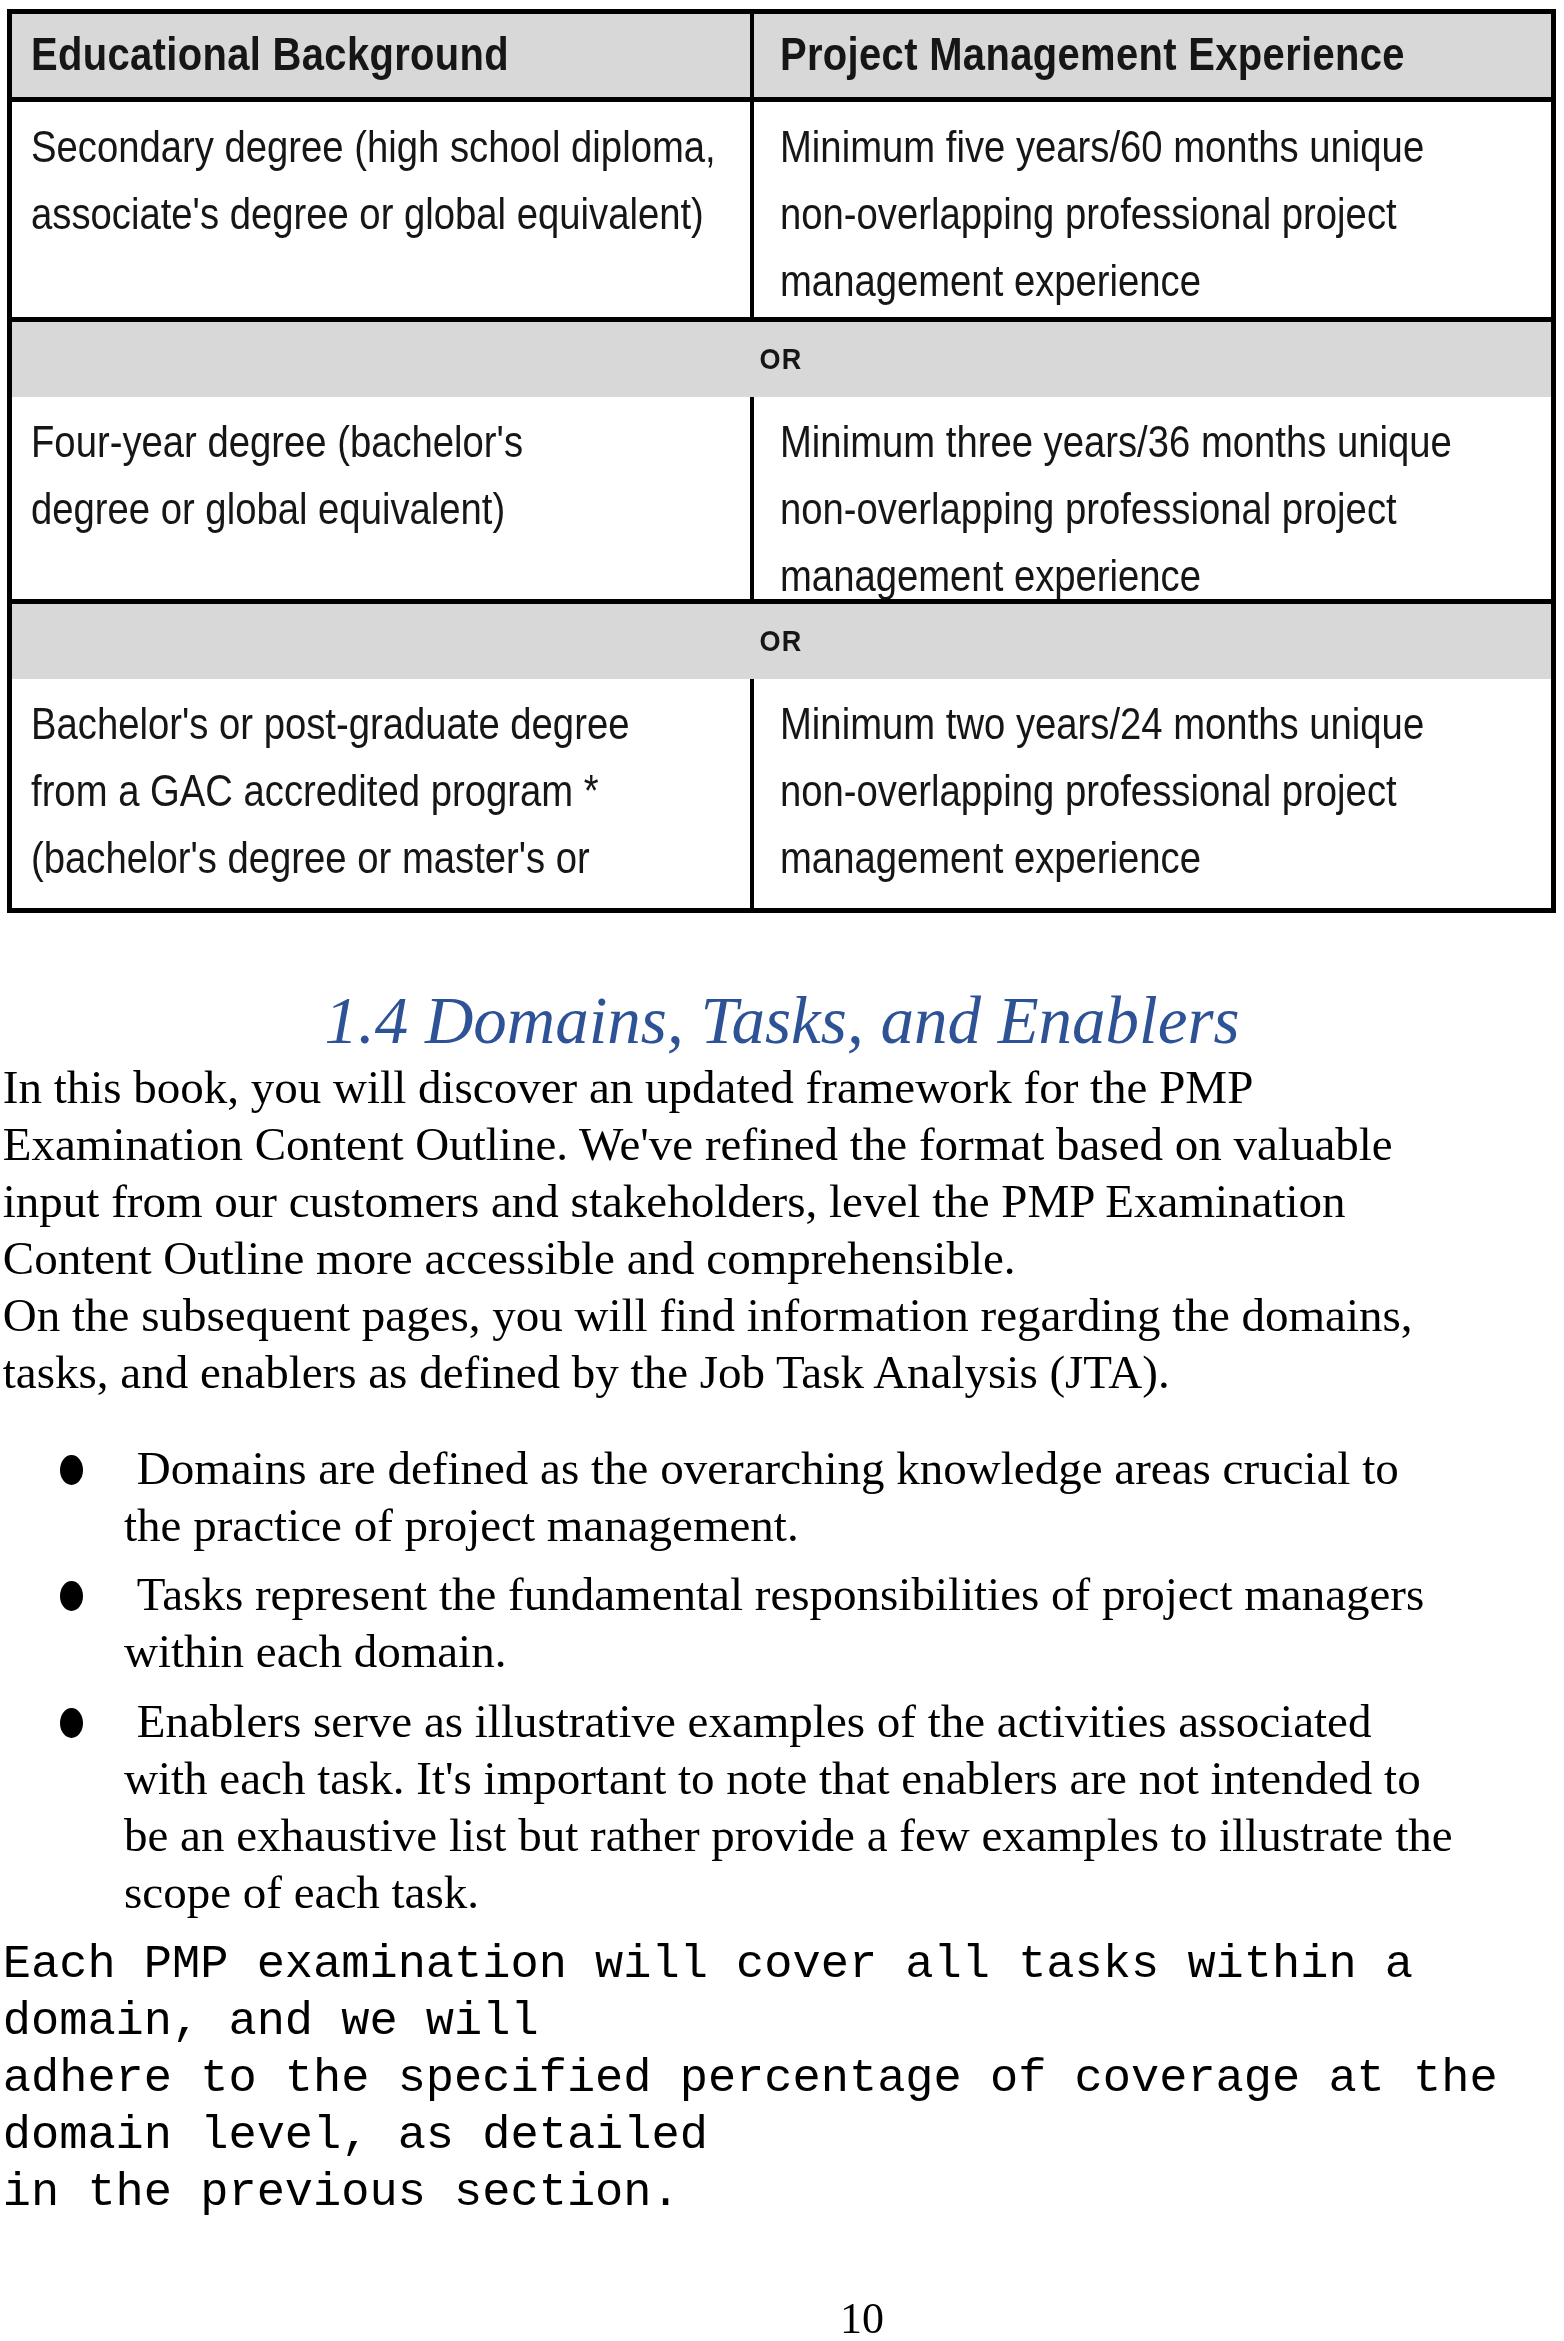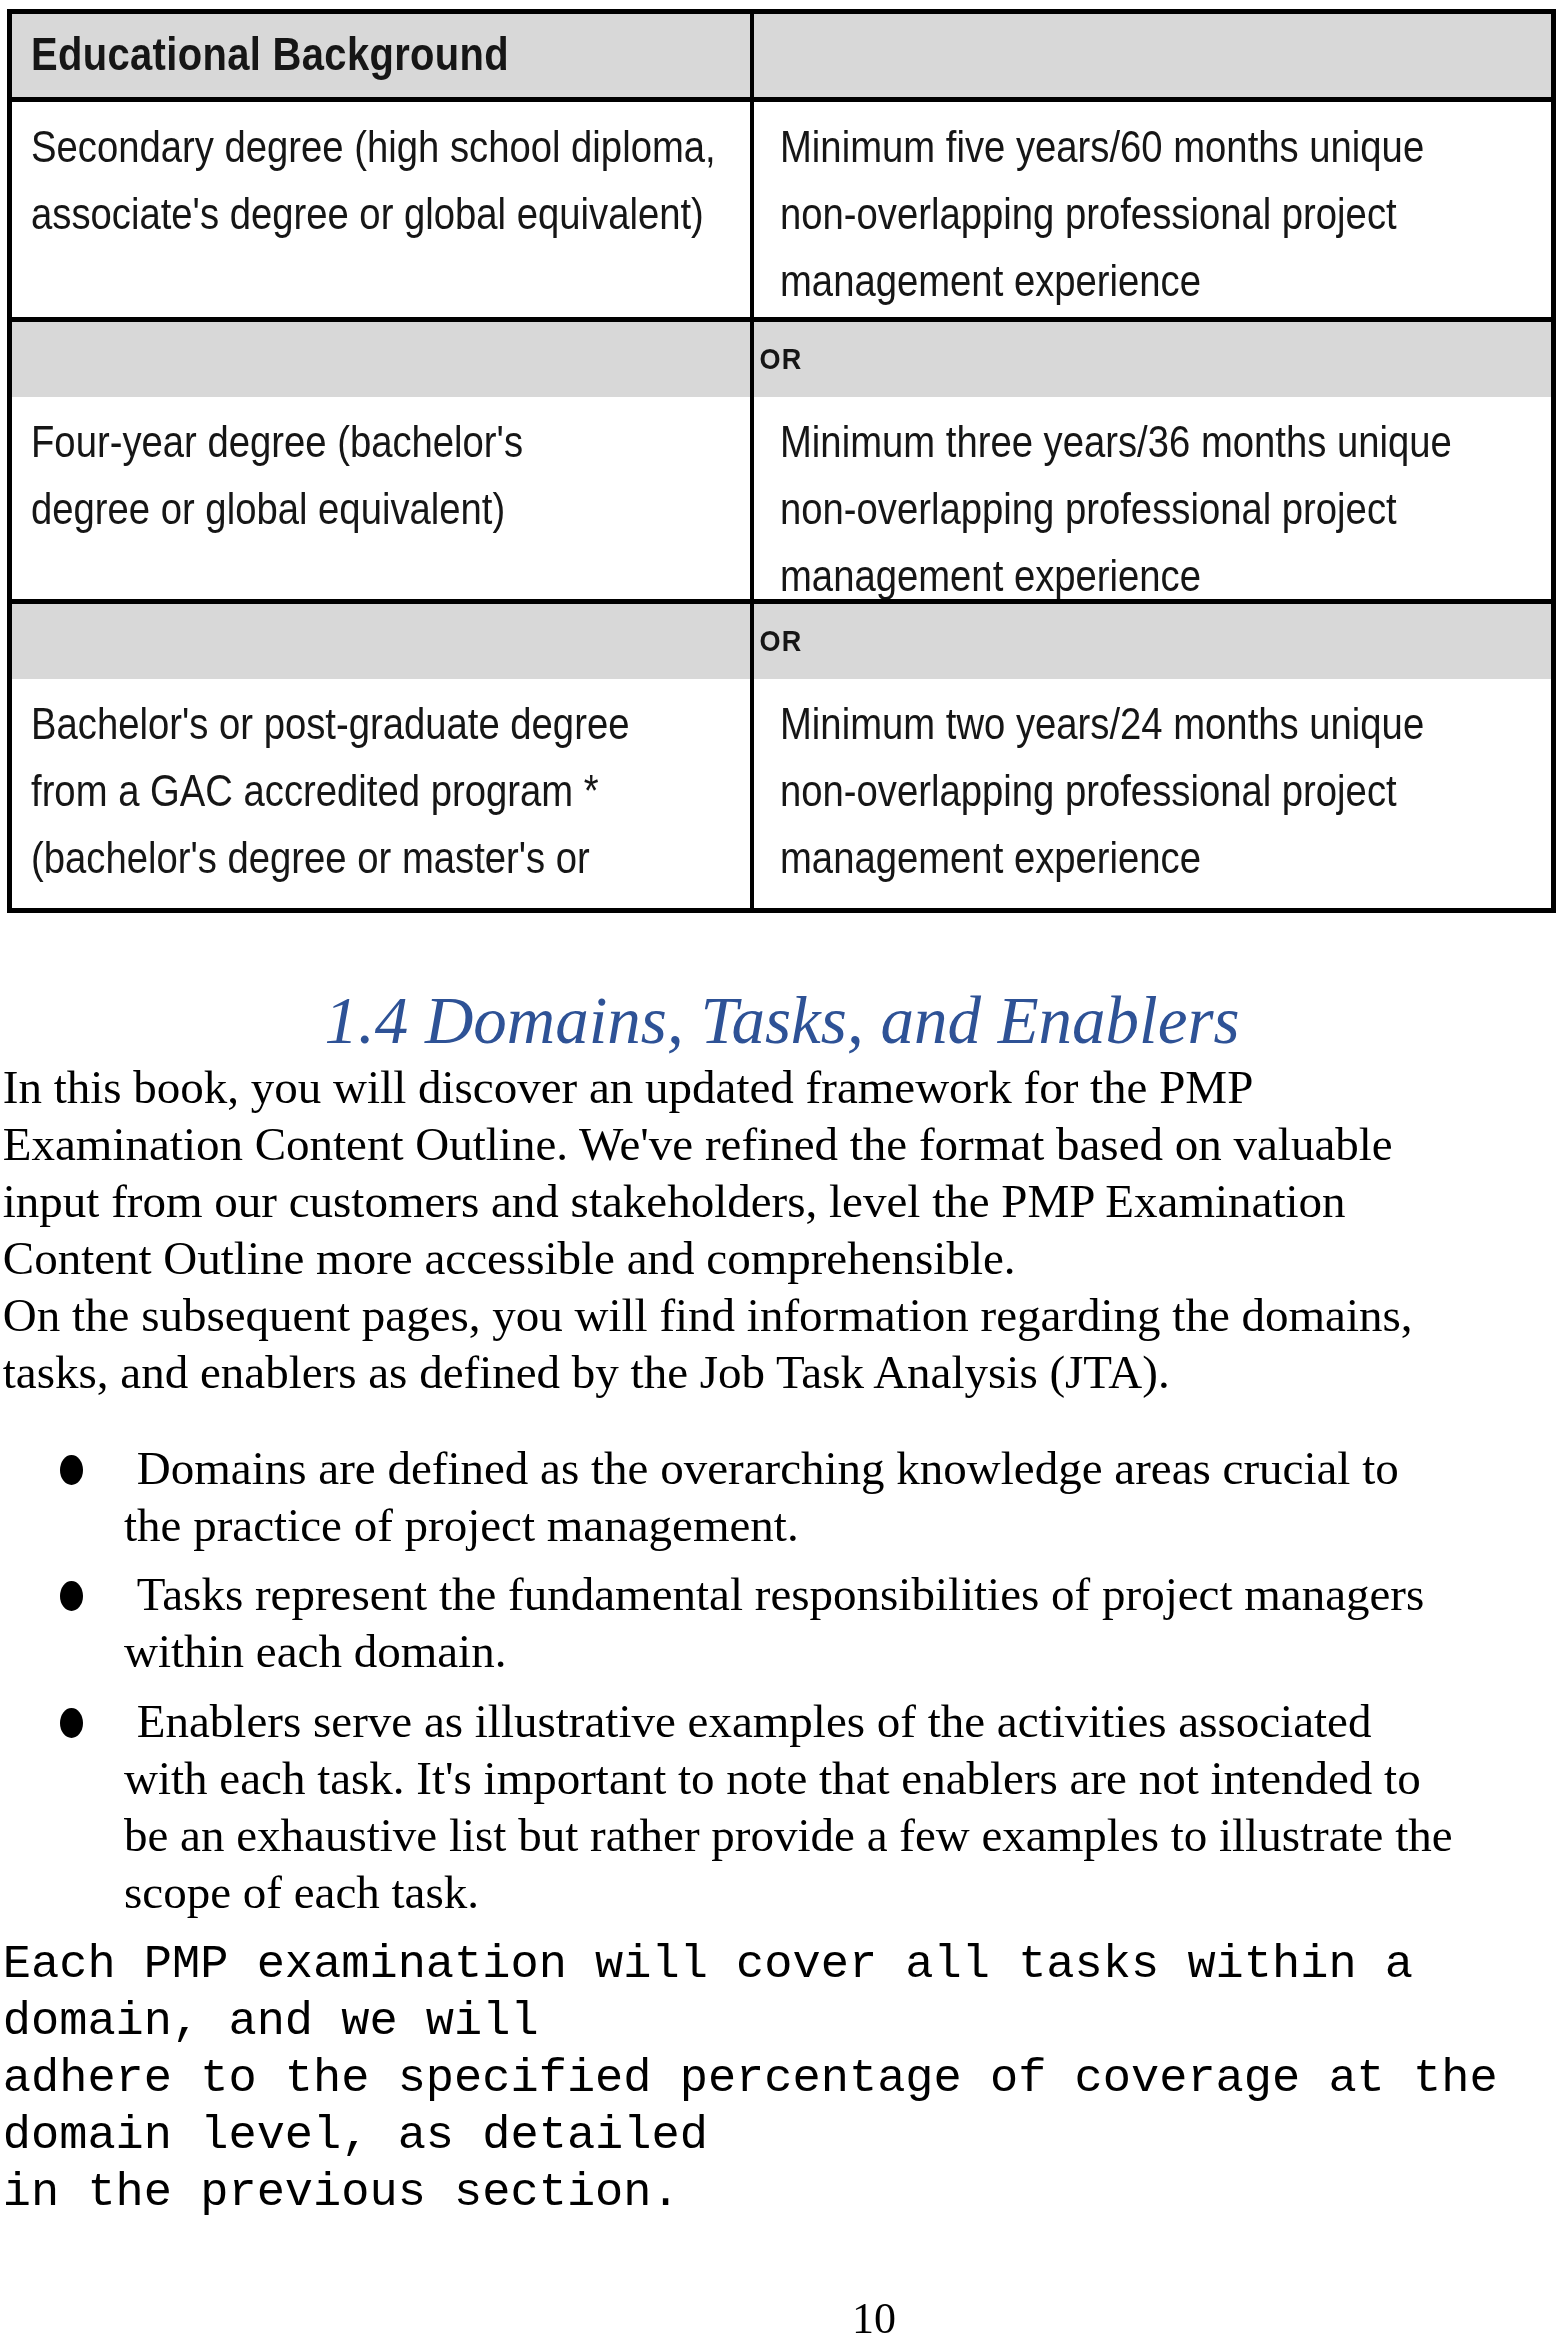--- a/index.html
+++ b/index.html
@@ -24,21 +24,21 @@
   
   .elig-table {
     margin: 8.5px 8.5px 0 7px;
     border: 5.7px solid #000000;
     font-family: "Liberation Sans", "DejaVu Sans", sans-serif;
     color: #161616;
     filter: blur(0.4px);
   }
   .t-row { display: flex; }
   .t-row + .t-row, .t-or { border-top: 5px solid #000000; }
-  .t-head { height: 83px; background: var(--table-gray, #d8d8d8); flex-direction: column; }
+  .t-head { height: 83px; background: var(--table-gray, #d8d8d8); }
   .t-cell {
     box-sizing: border-box;
     overflow: hidden;
     padding: 11.4px 0 0 18.5px;
   }
   .t-cell-left {
     width: 742px;
     flex: 0 0 742px;
     border-right: 4.3px solid #000000;
   }
@@ -129,21 +129,21 @@
   
   .page-number-wrap {
     position: absolute;
     top: 2284px;
     left: 0;
     right: 0;
     text-align: center;
   }
   .page-number {
     position: relative;
-    left: 92px;
+    left: 80px;
     font-size: 44px;
   }
 </style>
 </head>
 <body>
 
 <div class="page">
 
   <div class="elig-table">
     <div class="t-row t-head">

